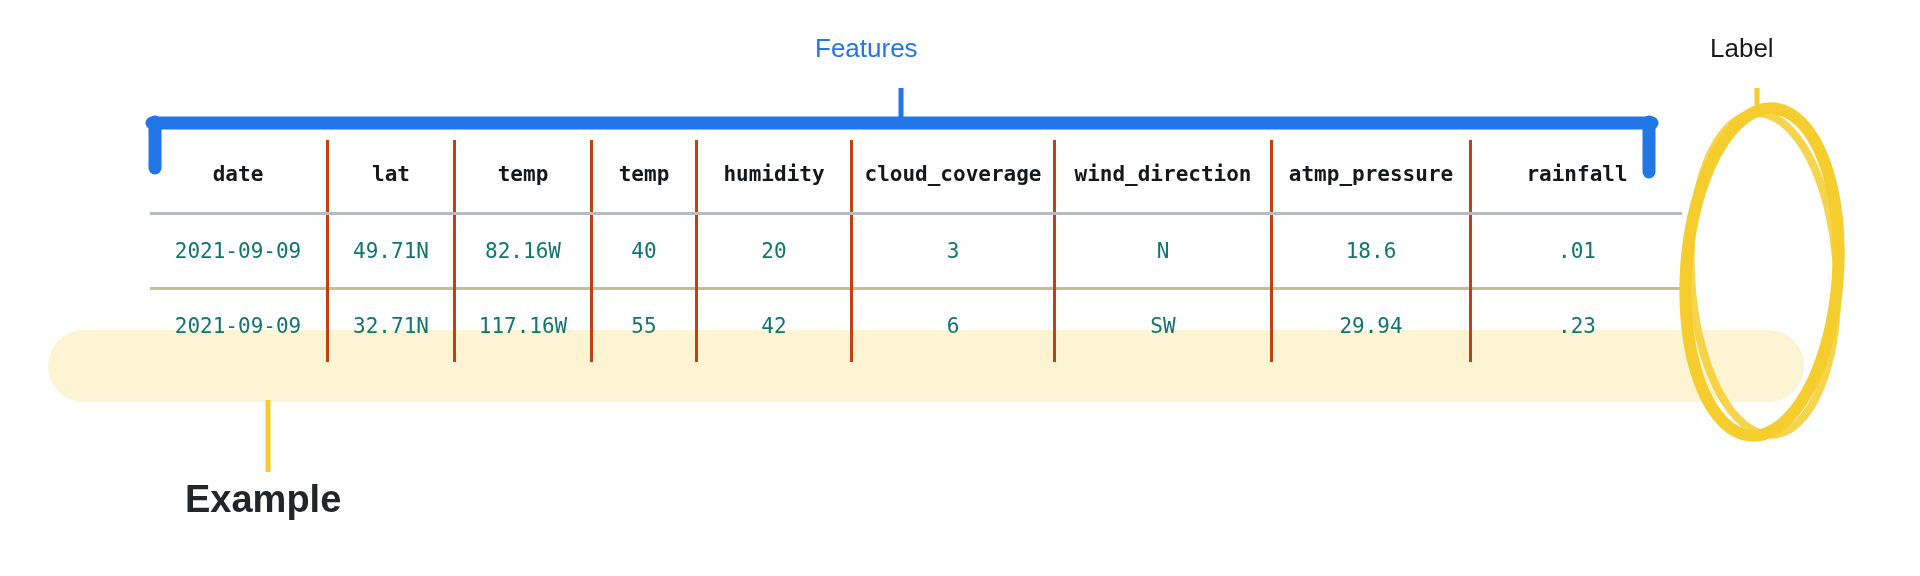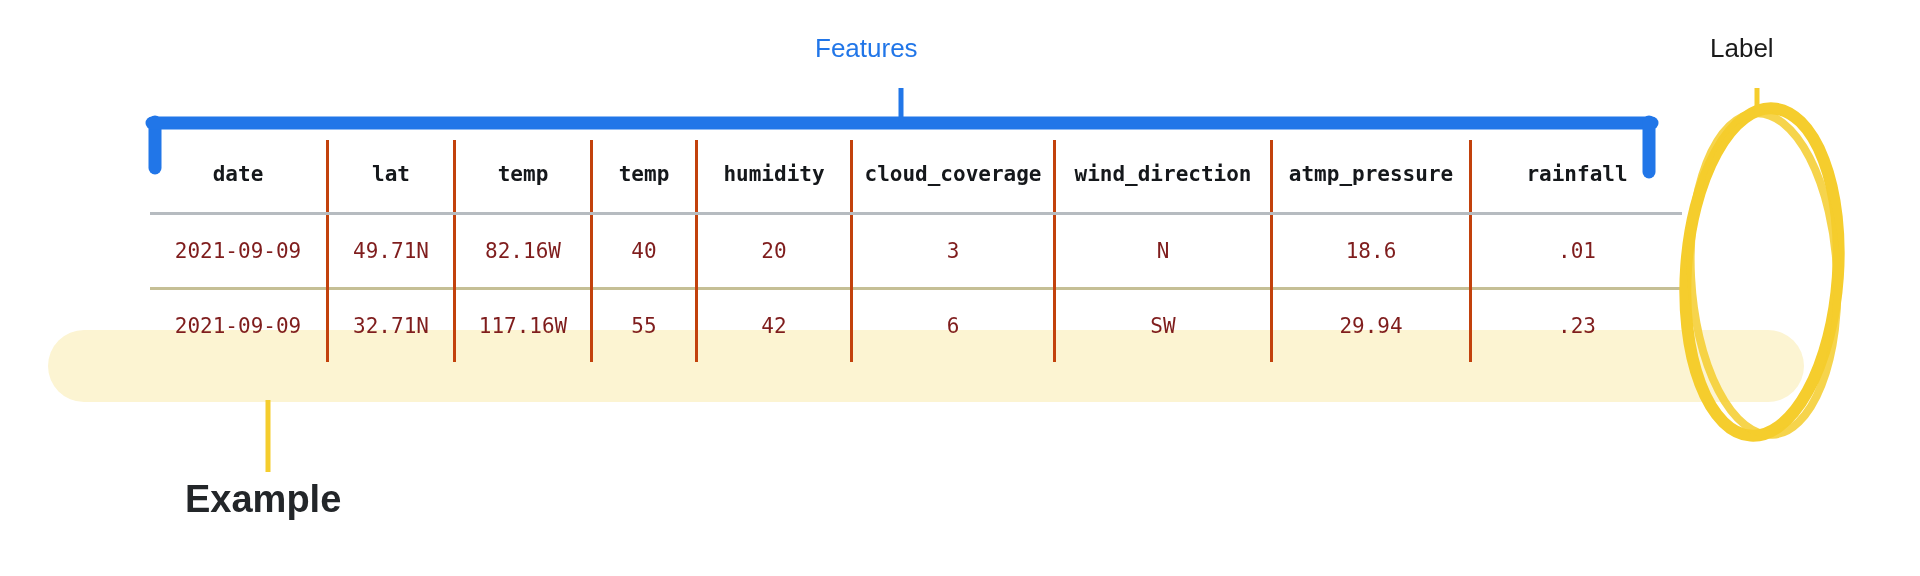--- a/index.html
+++ b/index.html
@@ -53,21 +53,21 @@
     font-weight:bold;
     color:#15181b;
     height:68px;
     letter-spacing:0px;
     border-bottom:3px solid #b6bbc0;
     padding-bottom:4px;
   }
   table#data-table td{
     font-size:21px;
     font-weight:400;
-    color:#7f1d1d;
+    color:#0f766e;
     height:72px;
   }
   tr.data-row.highlight td{
     border-left-color:#cfc79a;
   }
   tr.data-row.highlight{
     border-top:3px solid #c5bf95;
   }
   
   .c0{width:176px;} .c1{width:124px;} .c2{width:134px;}

